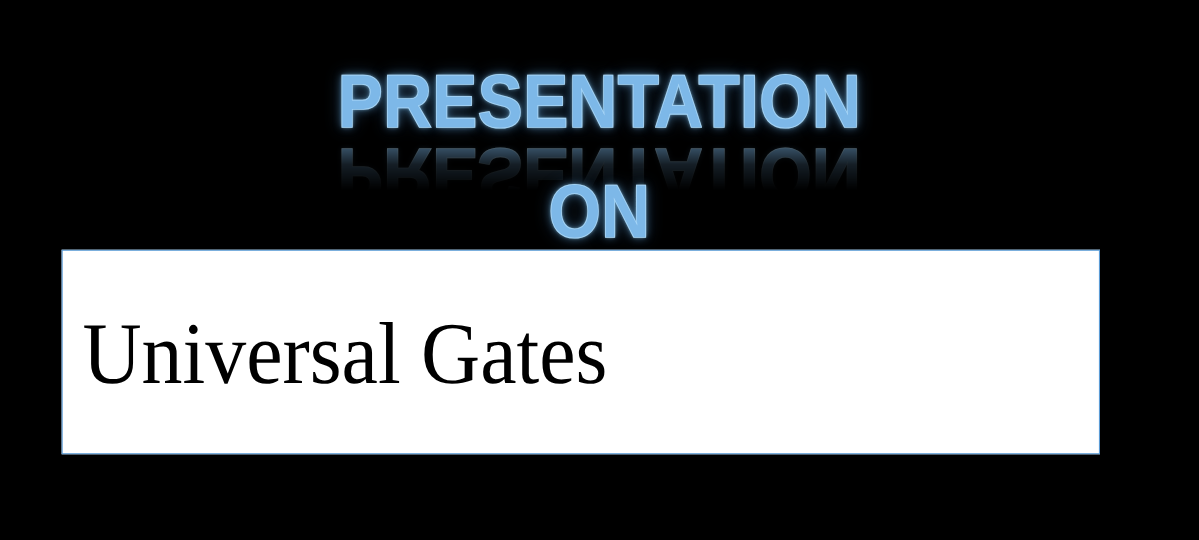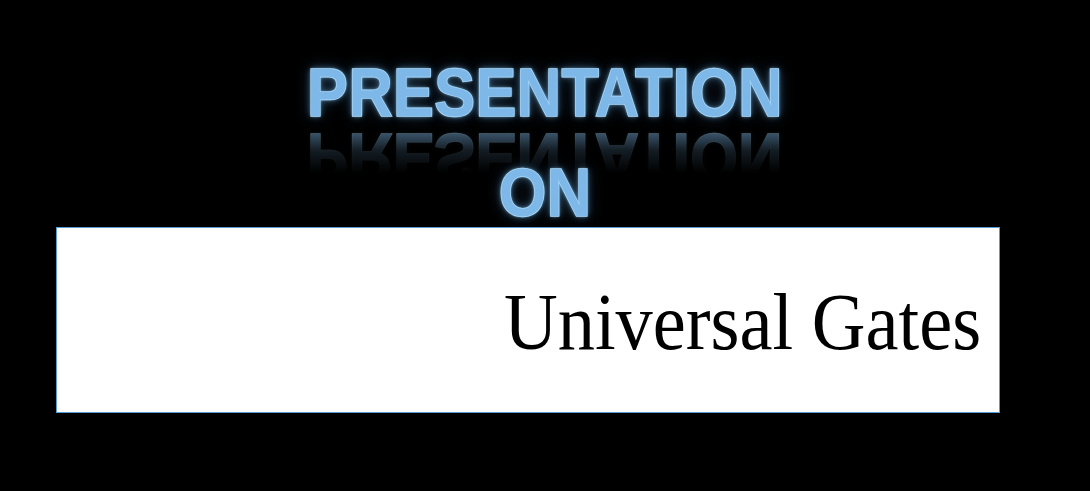--- a/index.html
+++ b/index.html
@@ -93,21 +93,21 @@
     left: 56px;
     top: 227px;
     width: 944px;
     height: 186px;
     background: #ffffff;
     border: 1px solid #5b9bd5;
     box-sizing: border-box;
     overflow: hidden;
     display: flex;
     align-items: center;
-    justify-content: flex-end;
+    justify-content: flex-start;
   }
 
   .panel-reflection-catch {
     position: absolute;
     left: 0;
     top: 0;
     width: 100%;
     height: 60px;
     pointer-events: none;
   }

